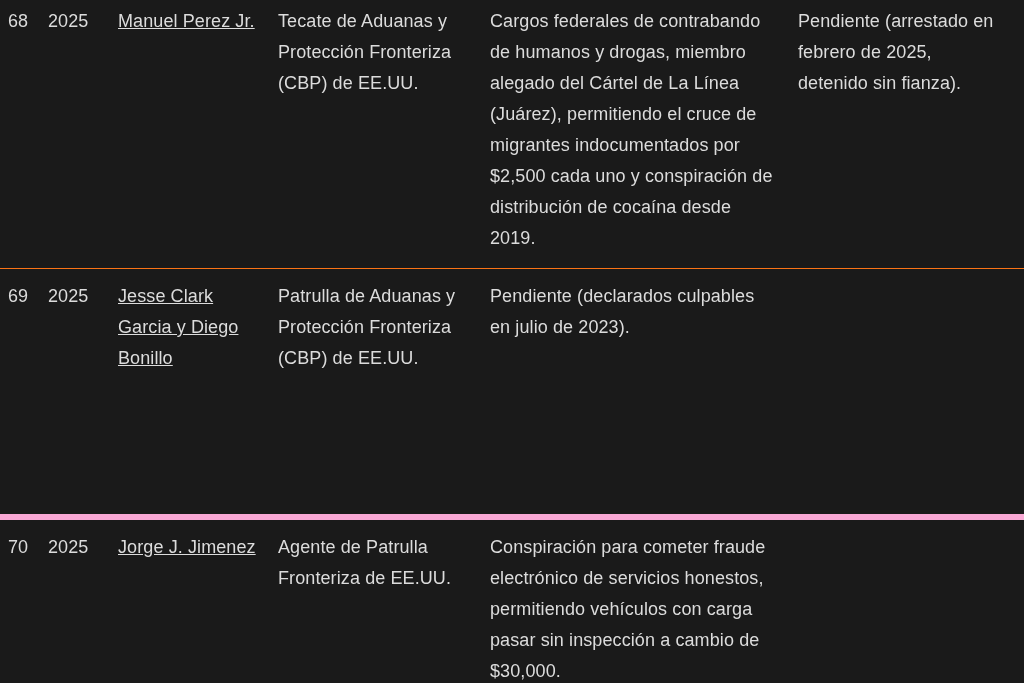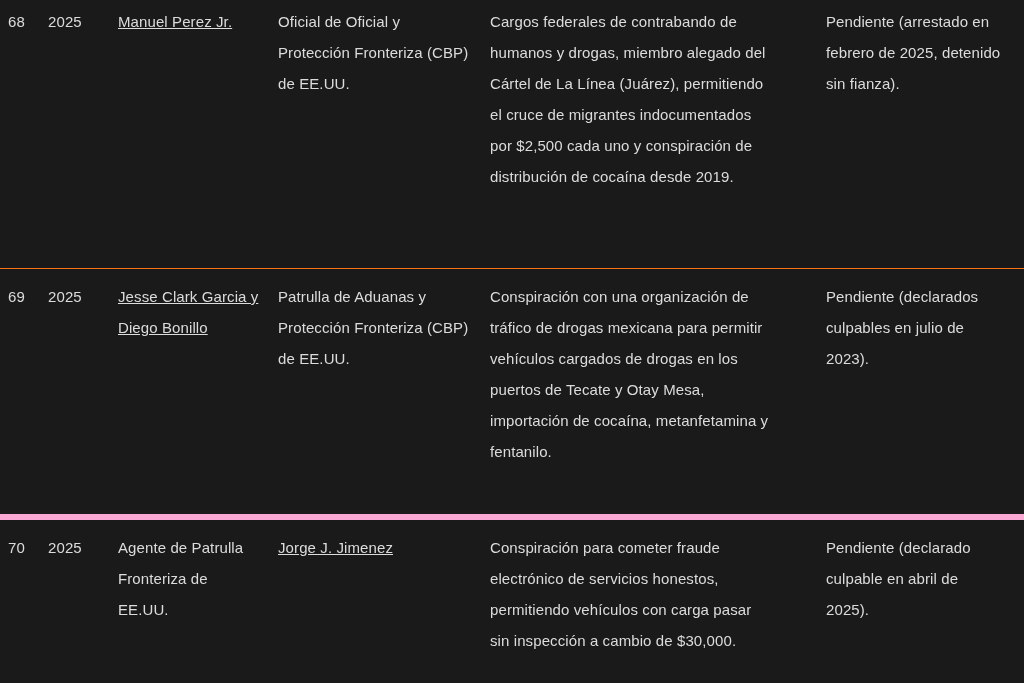--- a/index.html
+++ b/index.html
@@ -7,64 +7,62 @@
     width: 1024px;
     height: 683px;
     overflow: hidden;
     background: #1a1a1a;
     font-family: "Liberation Sans", sans-serif;
   }
   .table {
     width: 1024px;
     height: 683px;
     color: #dcdcdc;
-    font-size: 15px;
+    font-size: 18px;
     line-height: 31px;
     letter-spacing: 0.1px;
   }
   .row {
     display: grid;
     grid-template-columns: 40px 70px 160px 212px 308px 226px;
     padding-left: 8px;
     align-items: start;
     overflow: hidden;
   }
   .row-1 { height: 268px; padding-top: 6px; }
   .row-2 { height: 246px; padding-top: 12px; border-top: 1px solid #f97316; }
   .row-3 { height: 216px; padding-top: 12px; border-top: 6px solid #f9a8d4; }
   .cell { padding-right: 16px; }
   .cell.charges { padding-right: 23px; }
-  .cell.status  { padding-right: 21px; margin-left: 28px; }
+  .cell.status  { padding-right: 21px; }
   .cell.name    { padding-right: 15px; text-decoration: underline; }
 </style>
 </head>
 <body>
 
 <div class="table">
 
   <div class="row row-1">
     <div class="cell number">68</div>
     <div class="cell year">2025</div>
     <div class="cell name">Manuel Perez Jr.</div>
-    <div class="cell position">Oficial de Oficial y Protección Fronteriza (CBP) de EE.UU.</div>
+    <div class="cell position">Tecate de Aduanas y Protección Fronteriza (CBP) de EE.UU.</div>
     <div class="cell charges">Cargos federales de contrabando de humanos y drogas, miembro alegado del Cártel de La Línea (Juárez), permitiendo el cruce de migrantes indocumentados por $2,500 cada uno y conspiración de distribución de cocaína desde 2019.</div>
     <div class="cell status">Pendiente (arrestado en febrero de 2025, detenido sin fianza).</div>
   </div>
 
   <div class="row row-2">
     <div class="cell number">69</div>
     <div class="cell year">2025</div>
     <div class="cell name">Jesse Clark Garcia y Diego Bonillo</div>
     <div class="cell position">Patrulla de Aduanas y Protección Fronteriza (CBP) de EE.UU.</div>
-    <div class="cell charges">Conspiración con una organización de tráfico de drogas mexicana para permitir vehículos cargados de drogas en los puertos de Tecate y Otay Mesa, importación de cocaína, metanfetamina y fentanilo.</div>
     <div class="cell status">Pendiente (declarados culpables en julio de 2023).</div>
   </div>
 
   <div class="row row-3">
     <div class="cell number">70</div>
     <div class="cell year">2025</div>
+    <div class="cell name">Jorge J. Jimenez</div>
     <div class="cell position">Agente de Patrulla Fronteriza de EE.UU.</div>
-    <div class="cell name">Jorge J. Jimenez</div>
     <div class="cell charges">Conspiración para cometer fraude electrónico de servicios honestos, permitiendo vehículos con carga pasar sin inspección a cambio de $30,000.</div>
-    <div class="cell status">Pendiente (declarado culpable en abril de 2025).</div>
   </div>
 
 </div>
 
 </body></html>

